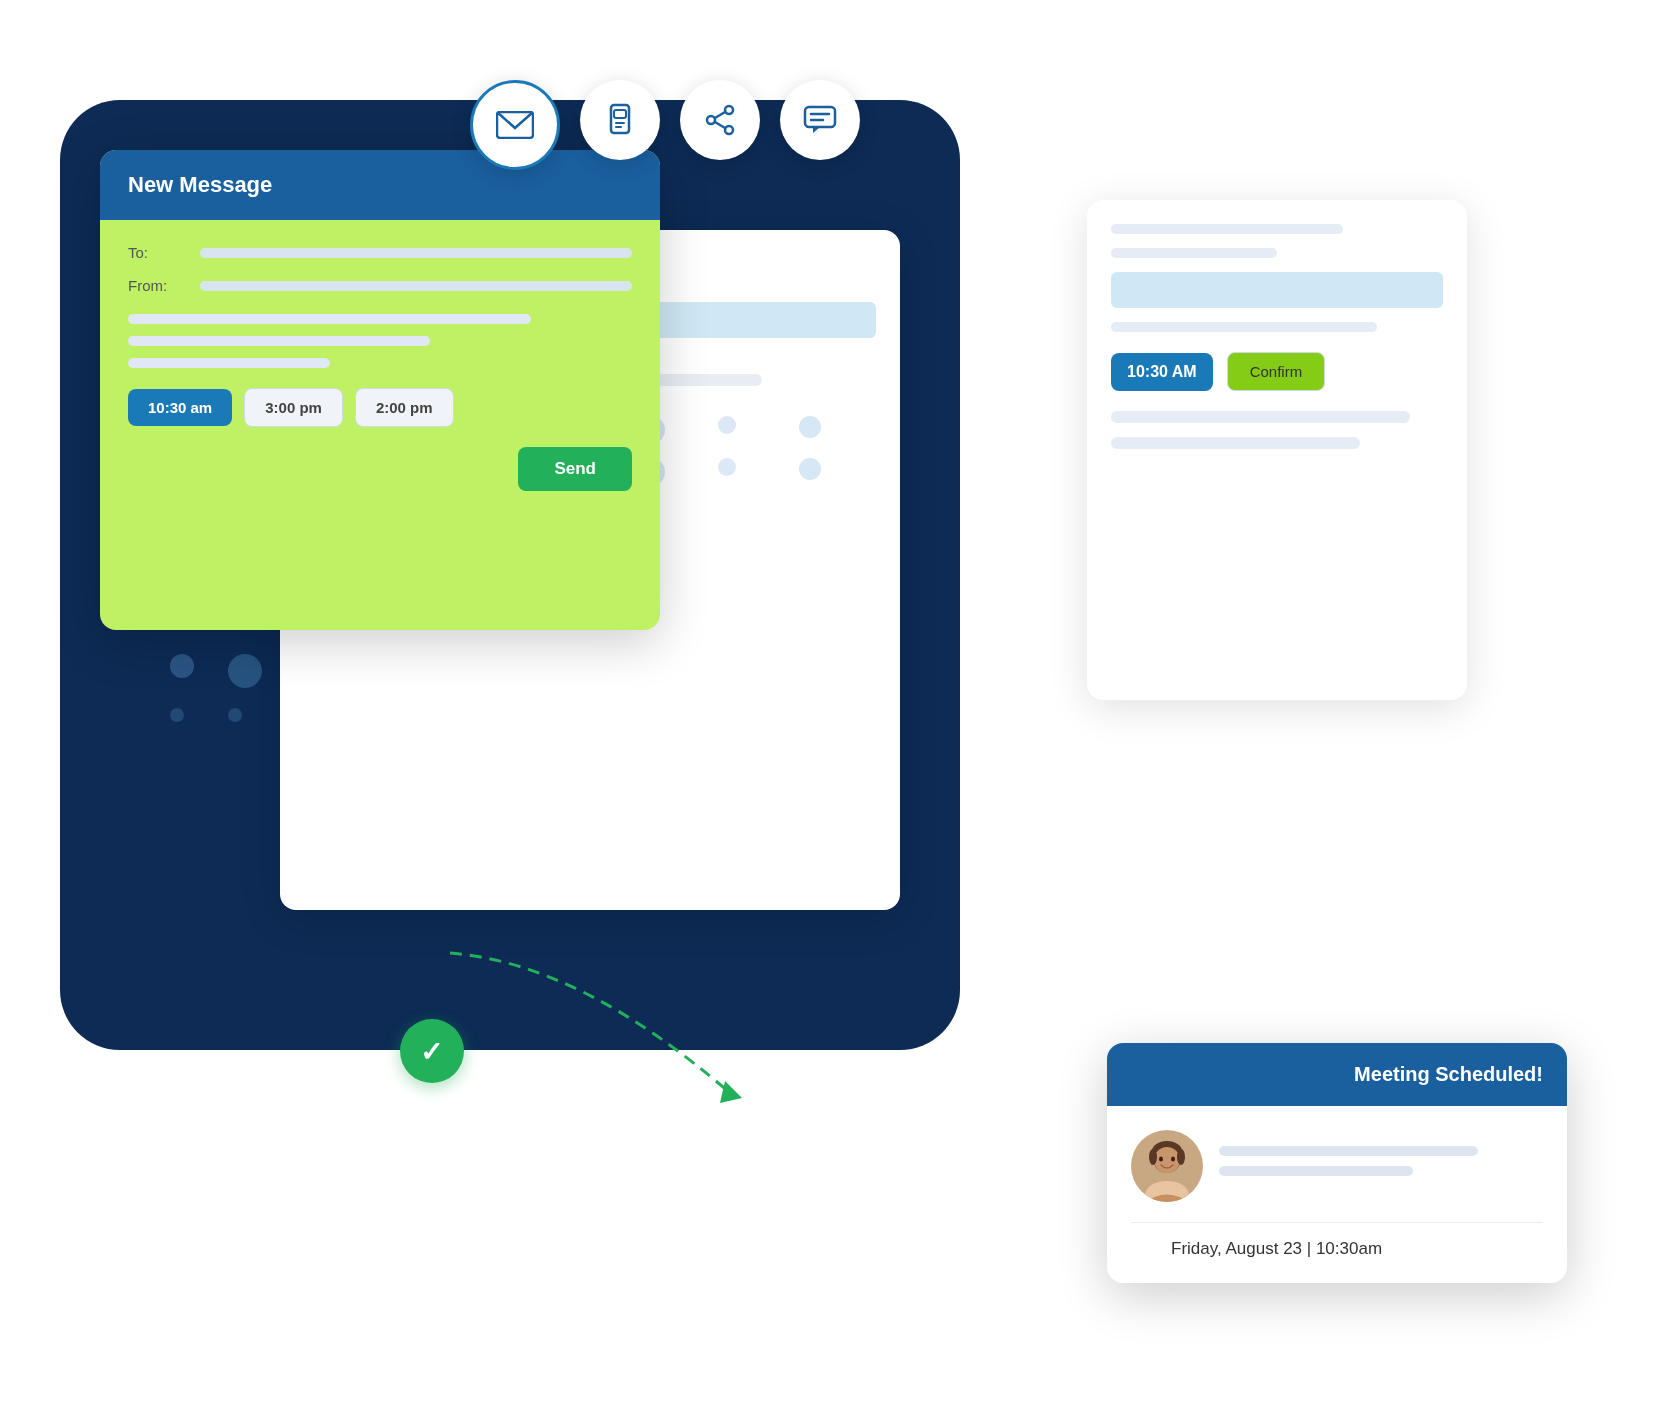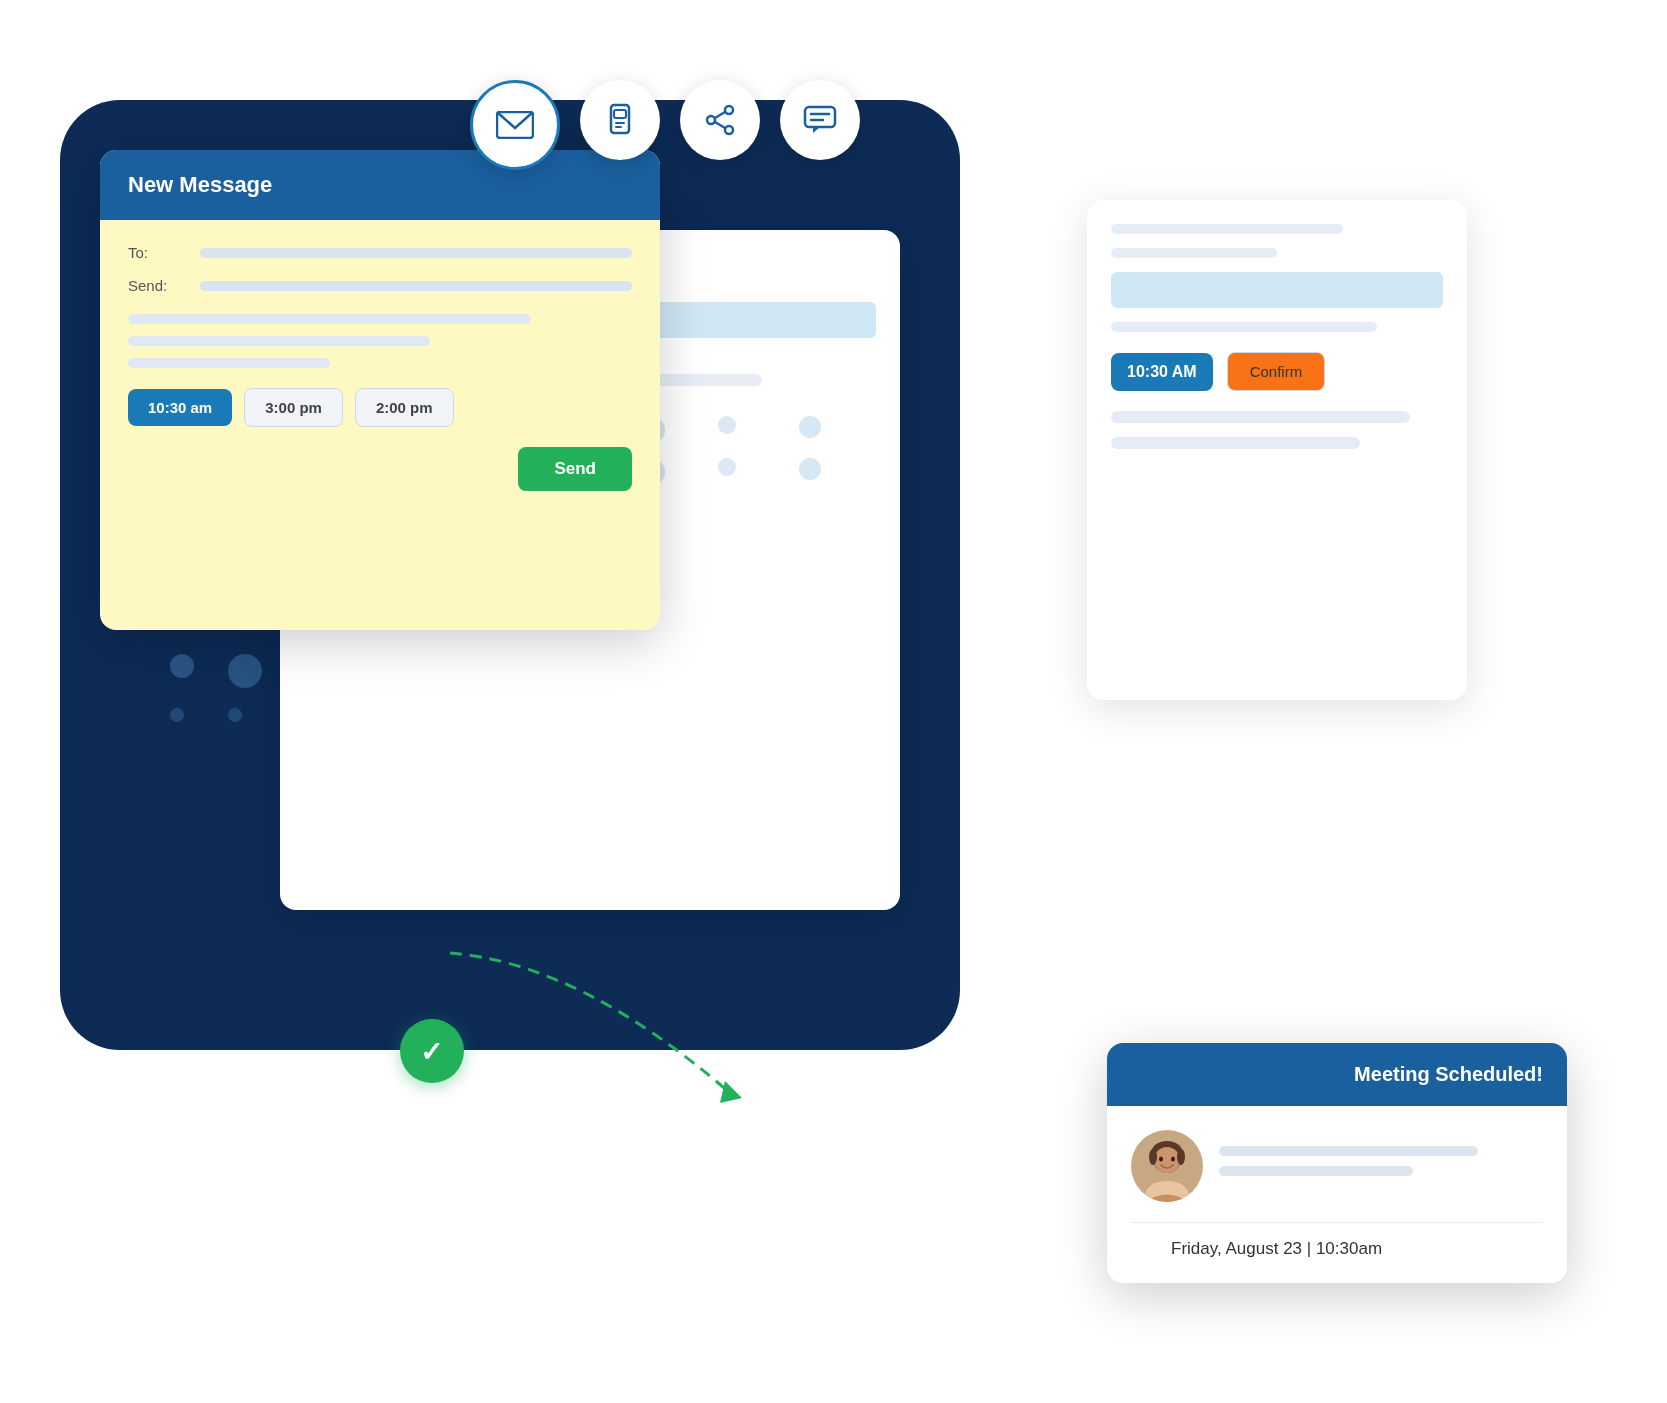--- a/index.html
+++ b/index.html
@@ -83,21 +83,21 @@
     .dot.large { width: 28px; height: 28px; background: #a8cce8; opacity: 0.5; }
     .dot.medium-dot { width: 22px; height: 22px; background: #b5d4ec; opacity: 0.55; }
 
     
     .new-message-card {
       position: absolute;
       left: 100px;
       top: 150px;
       width: 560px;
       height: 480px;
-      background: #fef9c3;
+      background: #bef264;
       border-radius: 16px;
       box-shadow: 0 12px 50px rgba(0,0,0,0.2);
       z-index: 4;
       overflow: hidden;
     }
 
     .card-header {
       background: #1a5f9e;
       padding: 22px 28px;
       color: #fff;
@@ -254,21 +254,21 @@
     .confirm-time-badge {
       background: #1a7ab8;
       color: #fff;
       padding: 10px 16px;
       border-radius: 8px;
       font-size: 16px;
       font-weight: 700;
     }
 
     .confirm-btn {
-      background: #f97316;
+      background: #84cc16;
       border: 1.5px solid #d0d8e8;
       color: #333;
       padding: 10px 22px;
       border-radius: 8px;
       font-size: 15px;
       cursor: pointer;
     }
 
     .confirm-panel .ph-row-long {
       height: 12px;
@@ -523,21 +523,21 @@
   <div class="new-message-card">
     <div class="card-header">
       <span>New Message</span>
     </div>
     <div class="card-body">
       <div class="field-row">
         <span class="field-label">To:</span>
         <div class="field-value"></div>
       </div>
       <div class="field-row">
-        <span class="field-label">Send:</span>
+        <span class="field-label">From:</span>
         <div class="field-value"></div>
       </div>
       <div class="content-lines">
         <div class="content-line w80"></div>
         <div class="content-line w60"></div>
         <div class="content-line w40"></div>
       </div>
       <div class="time-slots">
         <button class="time-slot active">
           <span>10:30 am</span>

